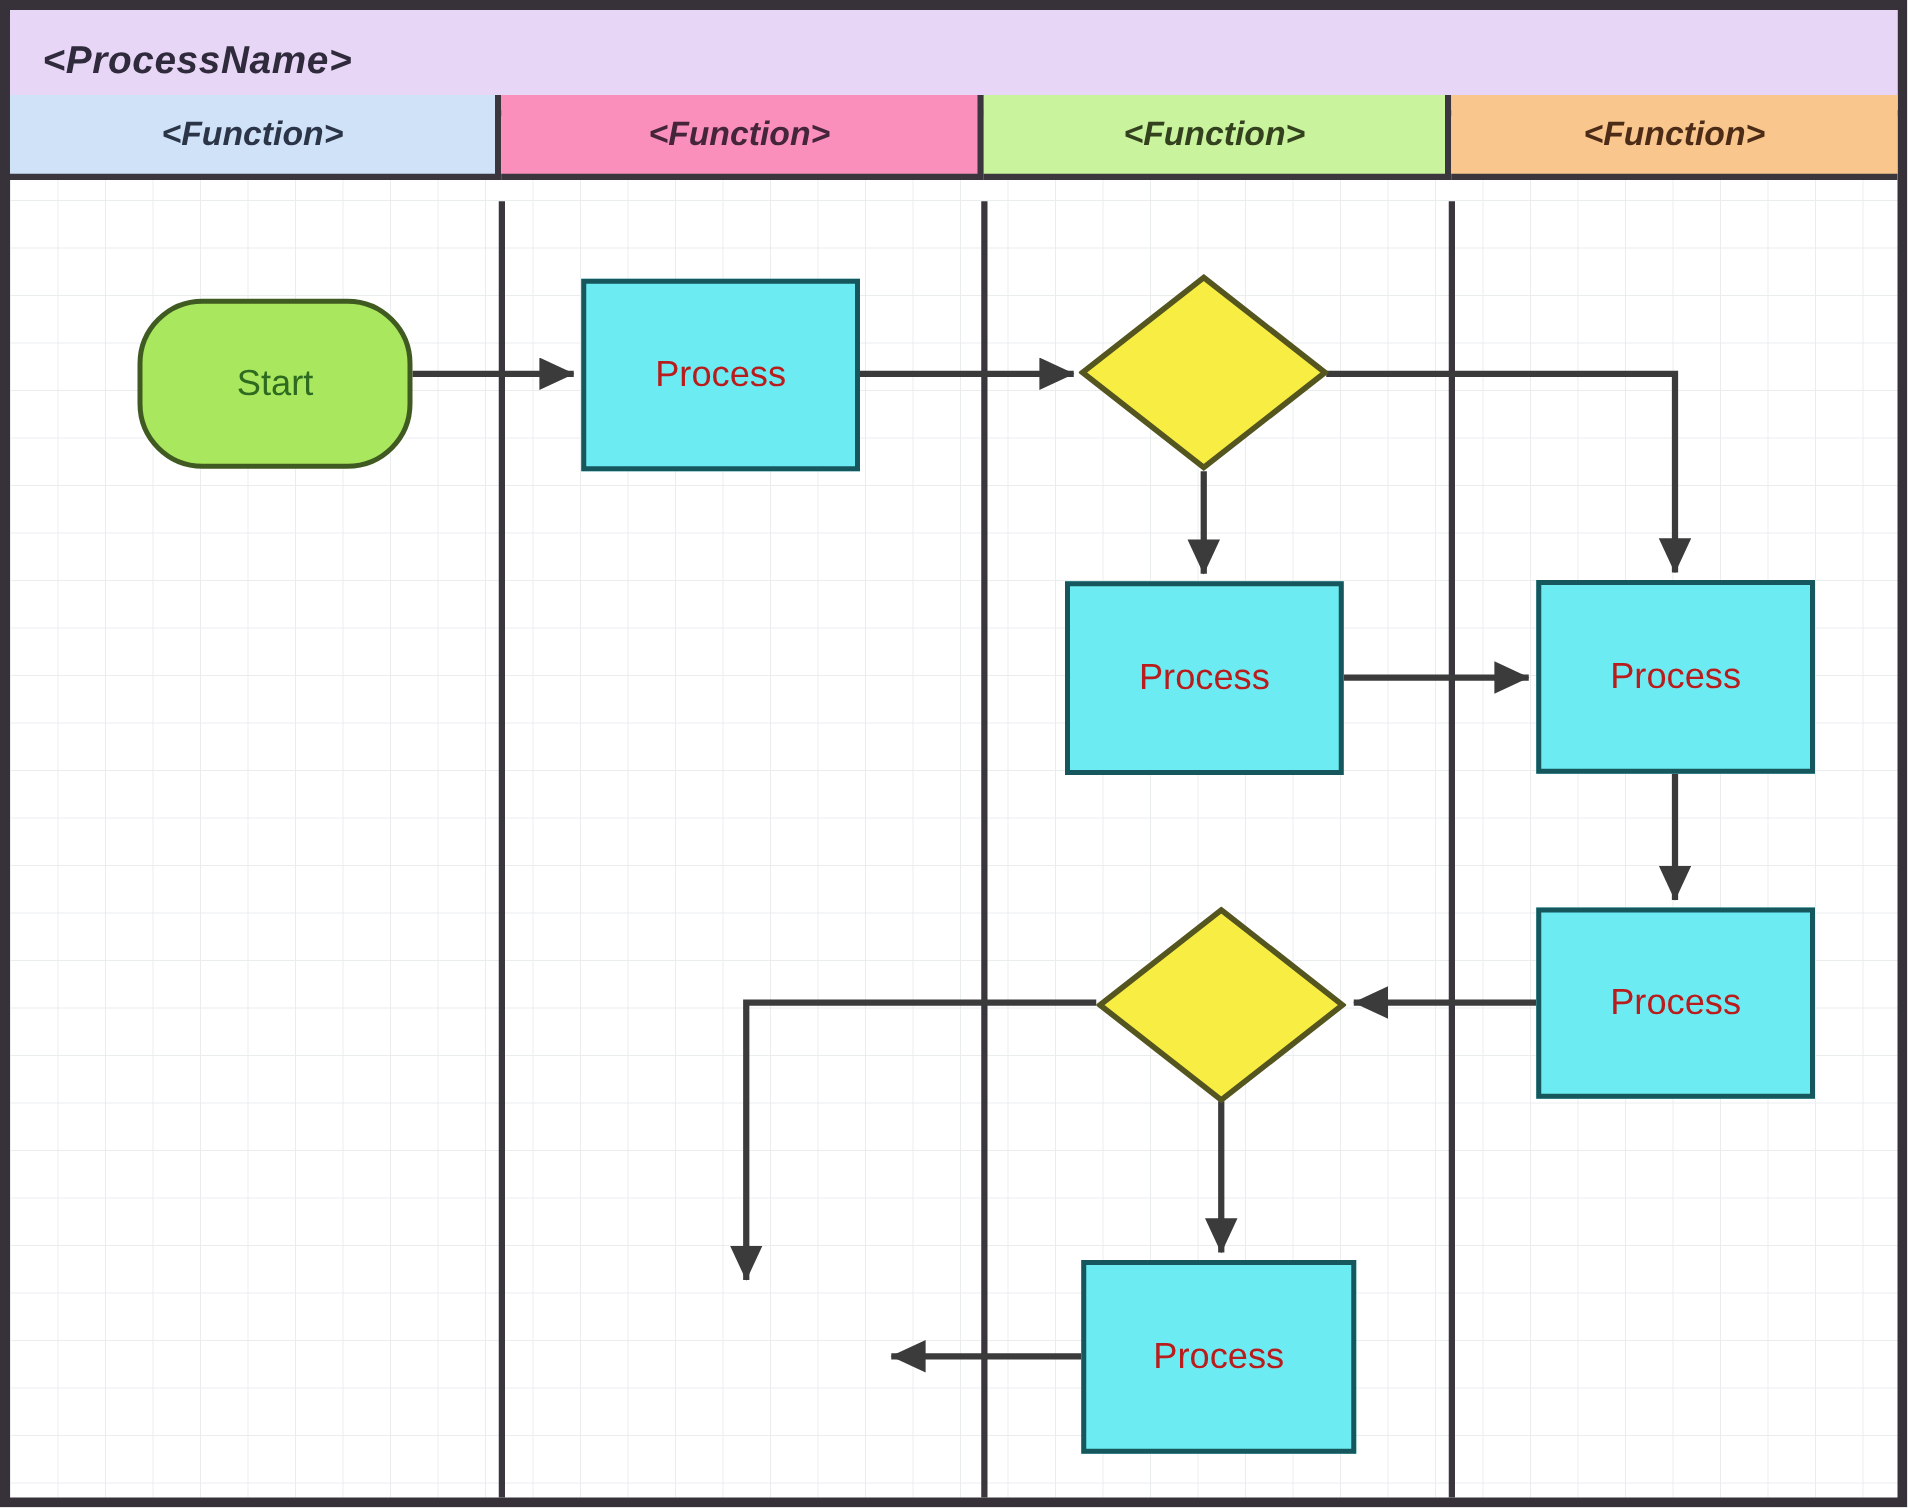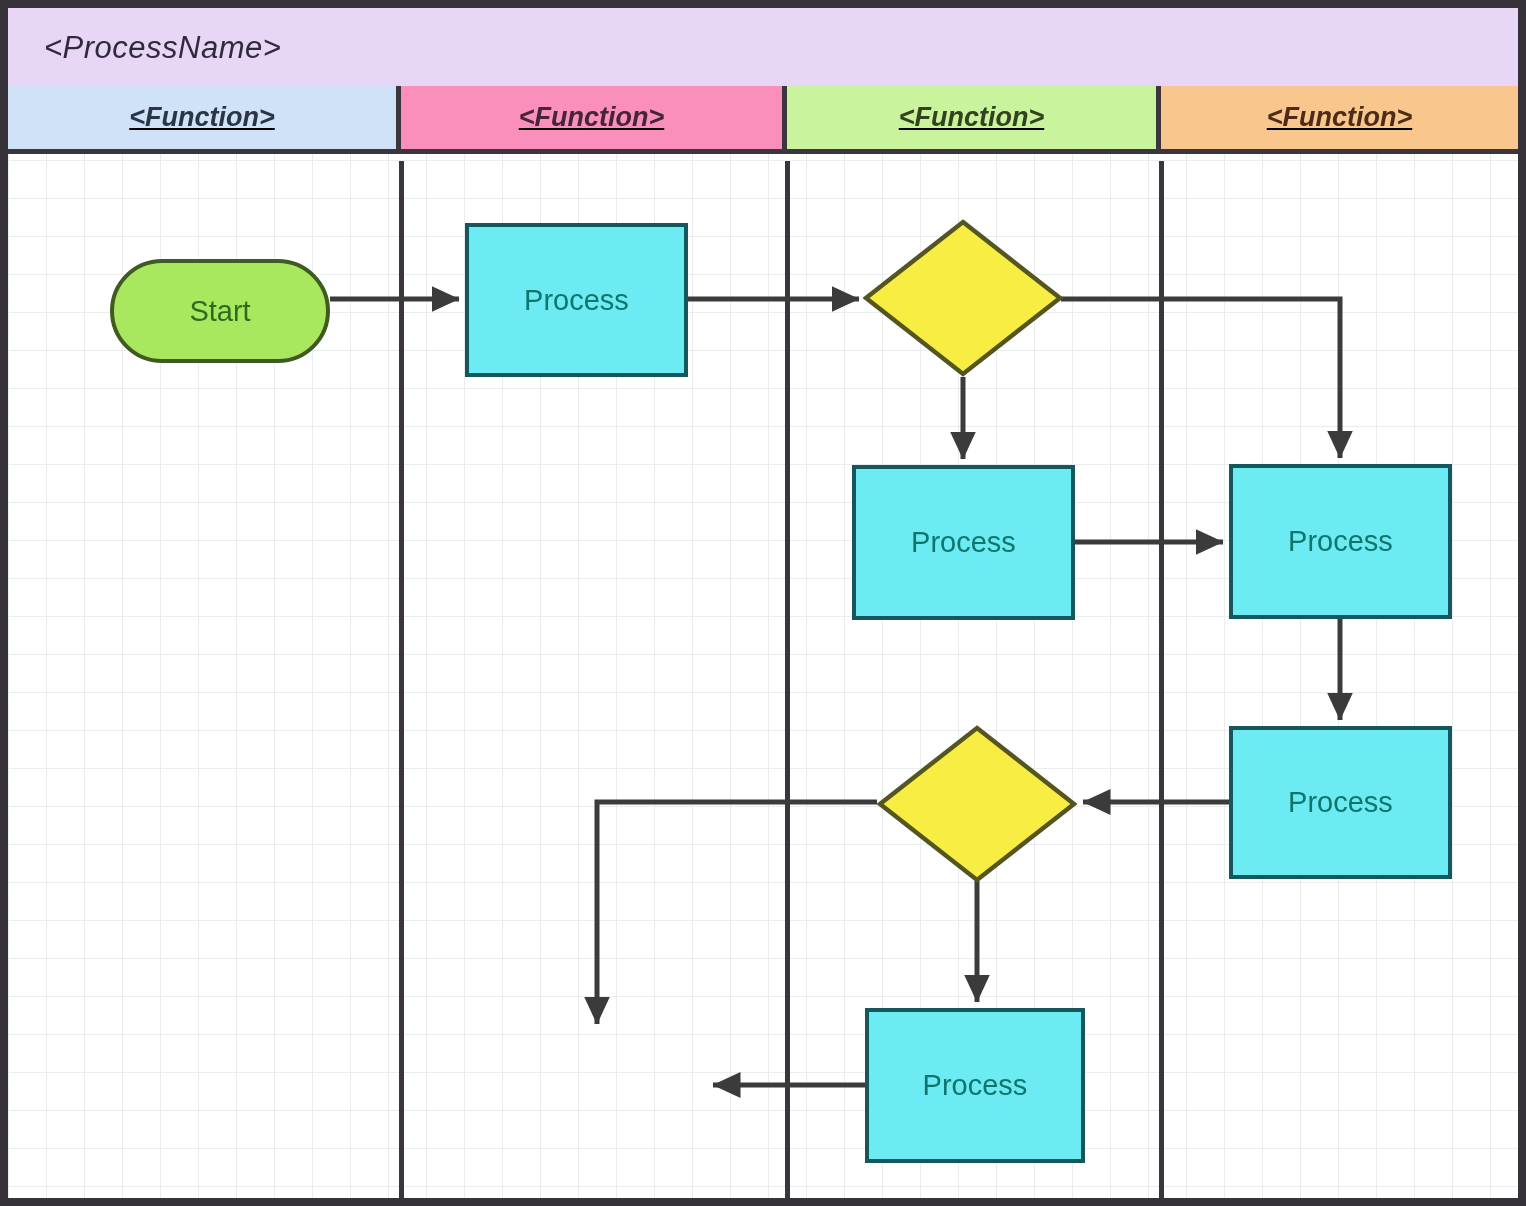--- a/index.html
+++ b/index.html
@@ -16,24 +16,24 @@
       linear-gradient(to right,#e9edee 1px,transparent 1px),
       linear-gradient(to bottom,#e9edee 1px,transparent 1px);
     background-size:38px 38px;
   }
   .title-band{
     position:absolute;left:0;top:0;width:1510px;height:85px;
     background:#e8d6f6;border-bottom:5px solid #443a4b;
     box-sizing:border-box;display:flex;align-items:center;
   }
   .title-band .t{
-    padding-left:36px;font-size:31px;font-weight:normal;font-style:italic;
+    padding-left:26px;font-size:31px;font-weight:bold;font-style:italic;
     color:#2f2a3c;letter-spacing:.5px;
   }
-  .lane-headers{position:absolute;left:0;top:78px;height:68px;display:flex;text-decoration:underline;}
+  .lane-headers{position:absolute;left:0;top:68px;height:68px;display:flex;}
   .lane-h{
     box-sizing:border-box;height:68px;
     border-right:5px solid #3b353d;border-bottom:5px solid #3b353d;
     display:flex;align-items:center;justify-content:center;
     font-size:27px;font-weight:bold;font-style:italic;
   }
   .lane-h:last-child{border-right:none;}
   .lh1{width:393px;background:#cfe2f8;color:#2b3547;}
   .lh2{width:386px;background:#f98fba;color:#45253a;}
   .lh3{width:374px;background:#c9f39c;color:#33411f;}
@@ -43,21 +43,21 @@
   }
   .node{
     position:absolute;box-sizing:border-box;
     display:flex;align-items:center;justify-content:center;
     font-size:29px;
   }
   .terminator{border-radius:52px;border:4px solid;}
   .n-start{background:#a9e75e;border-color:#405b21;color:#2e6b20;}
   .n-end{background:#49d64f;border-color:#2f5c2c;color:#2e5430;}
   .process{
-    background:#6debf2;border:4px solid #16575d;color:#0f766e;
+    background:#6debf2;border:4px solid #16575d;color:#b91c1c;
   }
   .decision{padding:0;border:none;background:transparent;}
   .decision svg{display:block;}
   .connectors{position:absolute;left:0;top:0;pointer-events:none;}
   .watermark{
     position:absolute;left:1284px;top:1117px;width:214px;height:58px;
     background:rgba(203,203,203,.92);border-radius:29px;
     display:flex;align-items:center;justify-content:center;
     font-size:28px;color:#f2f2f2;letter-spacing:1px;
   }
@@ -104,21 +104,21 @@
         <polyline points="1053,291 1332,291 1332,450" marker-end="url(#ah)"></polyline>
         <line x1="1067" y1="534" x2="1215" y2="534" marker-end="url(#ah)"></line>
         <line x1="1332" y1="611" x2="1332" y2="712" marker-end="url(#ah)"></line>
         <line x1="1221" y1="794" x2="1075" y2="794" marker-end="url(#ah)"></line>
         <polyline points="869,794 589,794 589,1016" marker-end="url(#ah)"></polyline>
         <line x1="969" y1="873" x2="969" y2="994" marker-end="url(#ah)"></line>
         <line x1="857" y1="1077" x2="705" y2="1077" marker-end="url(#ah)"></line>
       </g>
     </svg>
 
-    <div class="node terminator n-start" style="left:102px;top:251px;width:220px;height:104px;">
+    <div class="node terminator n-start" style="left:102px;top:231px;width:220px;height:136px;">
       <span>Start</span>
     </div>
 
     <div class="node process" style="left:457px;top:215px;width:223px;height:154px;">
       <span>Process</span>
     </div>
 
     <div class="node decision" style="left:855px;top:211px;width:200px;height:158px;">
       <svg width="200" height="158" viewBox="0 0 200 158">
         <polygon points="100,3 197,79 100,155 3,79" fill="#f8ee43" stroke="#54551f" stroke-width="4.5"></polygon>

